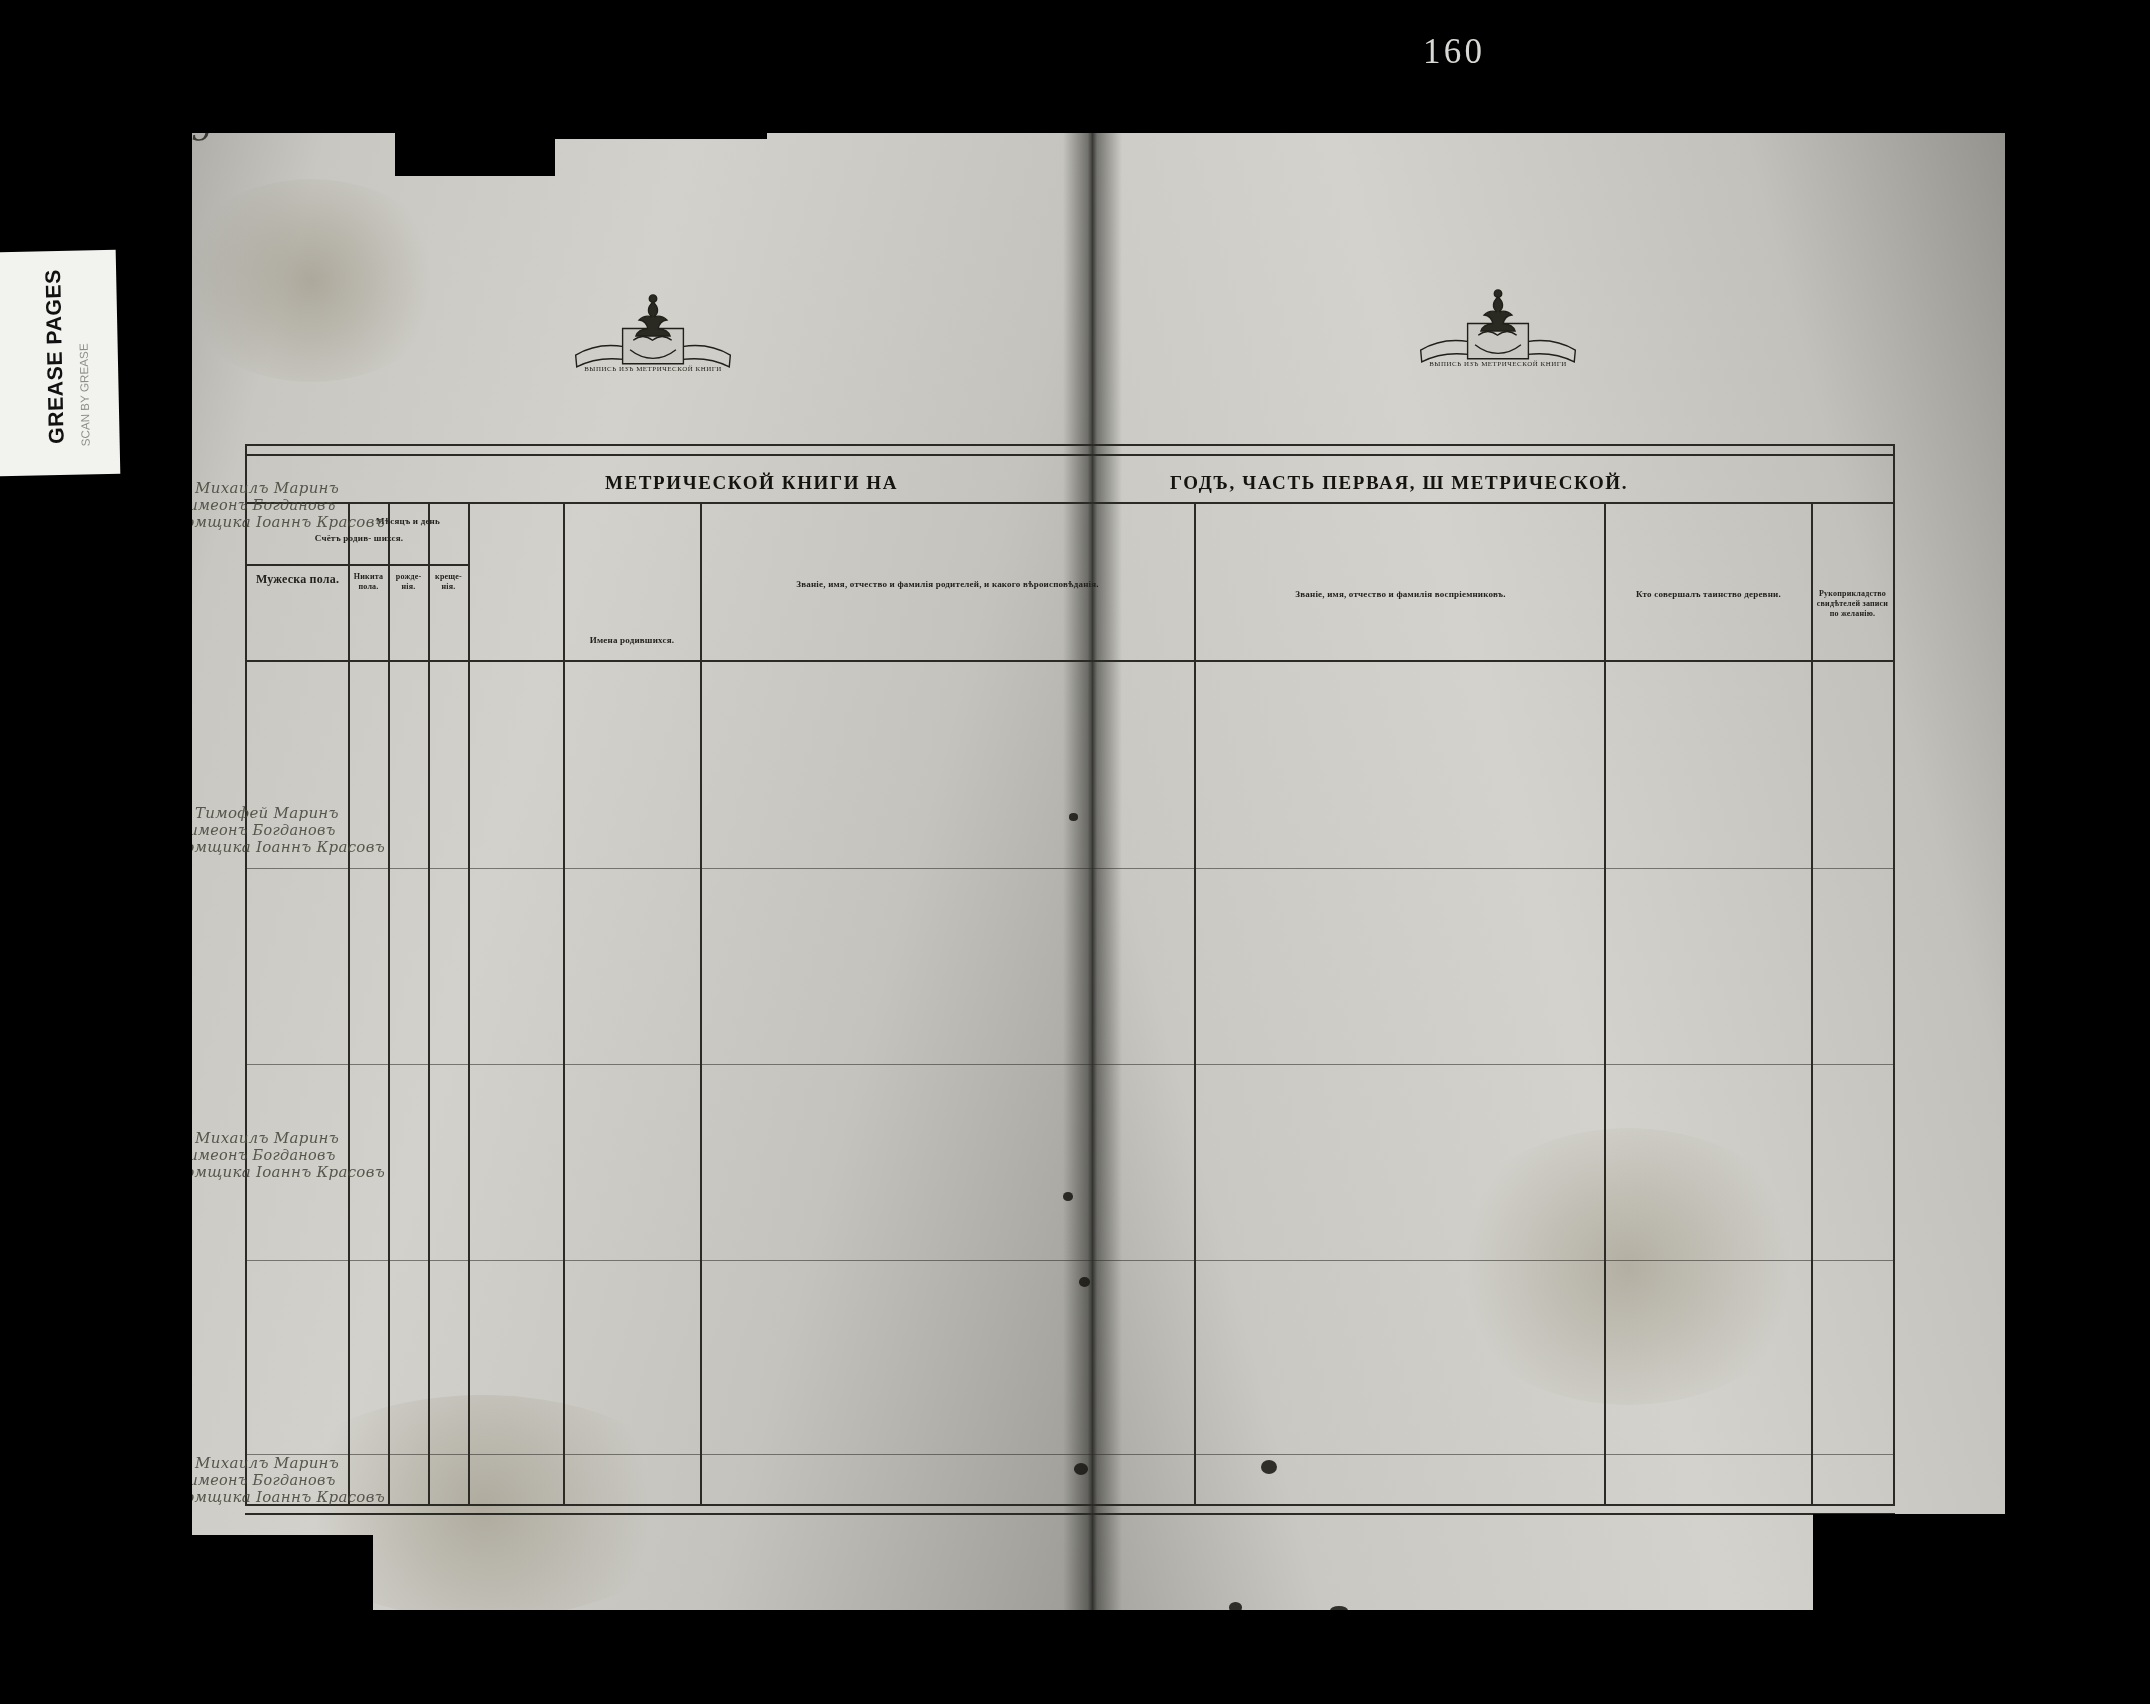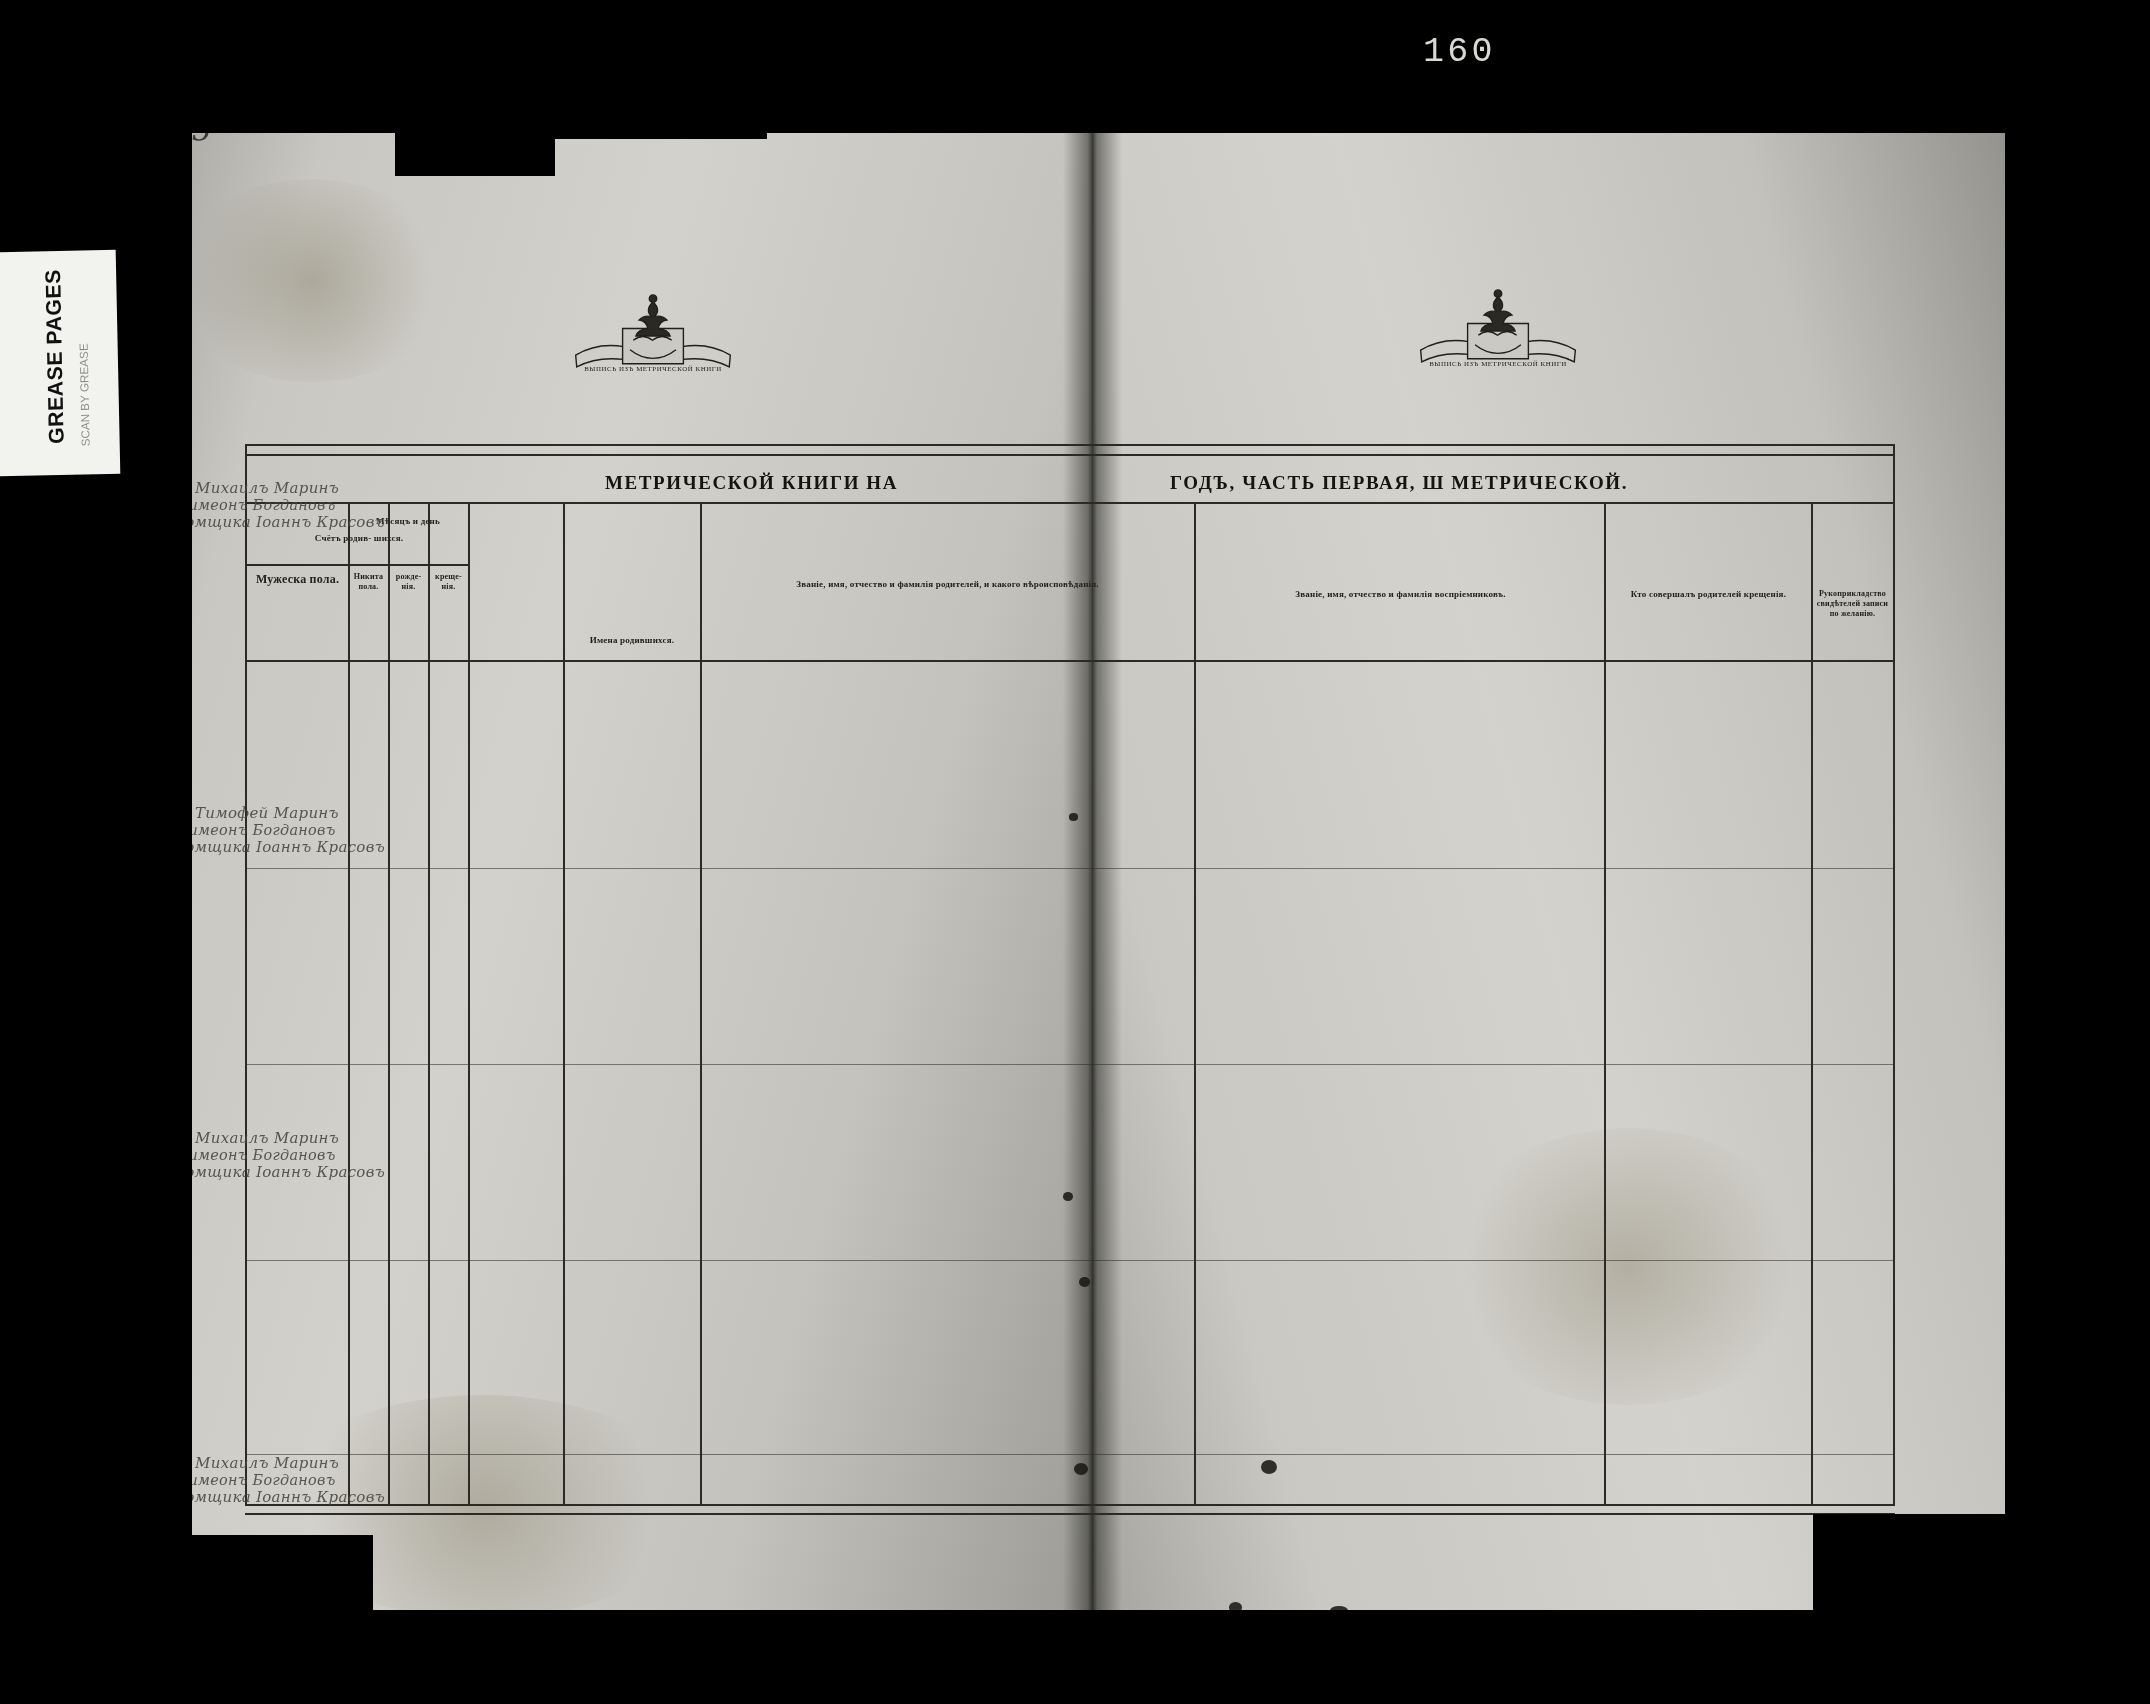--- a/index.html
+++ b/index.html
@@ -94,21 +94,21 @@
     text-align: center;
     font-family: "Liberation Sans", sans-serif;
     font-size: 11.7px;
     color: #3a3a3a;
     opacity: 0.55;
   }
 
   
   .folio-top {
     position: absolute;
-    font-family: Liberation Mono, monospace;
+    font-family: Liberation Serif, serif;
     color: #d8d8d4;
     font-size: 35px;
     letter-spacing: 3.2px;
   }
 
   
   .hand {
     font-family: "DejaVu Serif", serif;
     font-style: italic;
     color: #26251f;
@@ -253,21 +253,21 @@
     <div class="colhead" style="left:139px; top:457px; width:99px; font-size:12px;">Мужеска пола.</div>
     <div class="colhead" style="left:241px; top:457px; width:37px; font-size:8px;">Никита пола.</div>
     <div class="colhead" style="left:281px; top:457px; width:37px; font-size:8px;">рожде-
 нія.</div>
     <div class="colhead" style="left:321px; top:457px; width:37px; font-size:8px;">креще-
 нія.</div>
 
     <div class="colhead" style="left:457px; top:480px; width:132px;margin-top:40px;">Имена родившихся.</div>
     <div class="colhead" style="left:596px; top:464px; width:485px;text-align:center;">Званіе, имя, отчество и фамилія родителей, и какого вѣроисповѣданія.</div>
     <div class="colhead" style="left:1091px; top:474px; width:401px;">Званіе, имя, отчество и фамилія воспріемниковъ.</div>
-    <div class="colhead" style="left:1502px; top:474px; width:195px;">Кто совершалъ родителей крещенія.</div>
+    <div class="colhead" style="left:1502px; top:474px; width:195px;">Кто совершалъ таинство деревни.</div>
     <div class="colhead" style="left:1706px; top:474px; width:75px; font-size:8px;">Рукоприкладство свидѣтелей записи по желанію.</div>
 
     <div class="hand" style="left:352px; top:565px; font-size:15px; transform:rotate(-1deg);">Апрѣль</div>
 
     <div>
       <div class="hand" style="left:160px; top:585px; font-size:17px;">35.</div>
       <div class="hand" style="left:261px; top:585px; font-size:17px;">„</div>
       <div class="hand" style="left:292px; top:585px; font-size:16px;">2.</div>
       <div class="hand" style="left:333px; top:585px; font-size:16px;">3.</div>
       <div class="hand" style="left:469px; top:585px; font-size:20px; transform:rotate(-1deg);">Василій</div>

